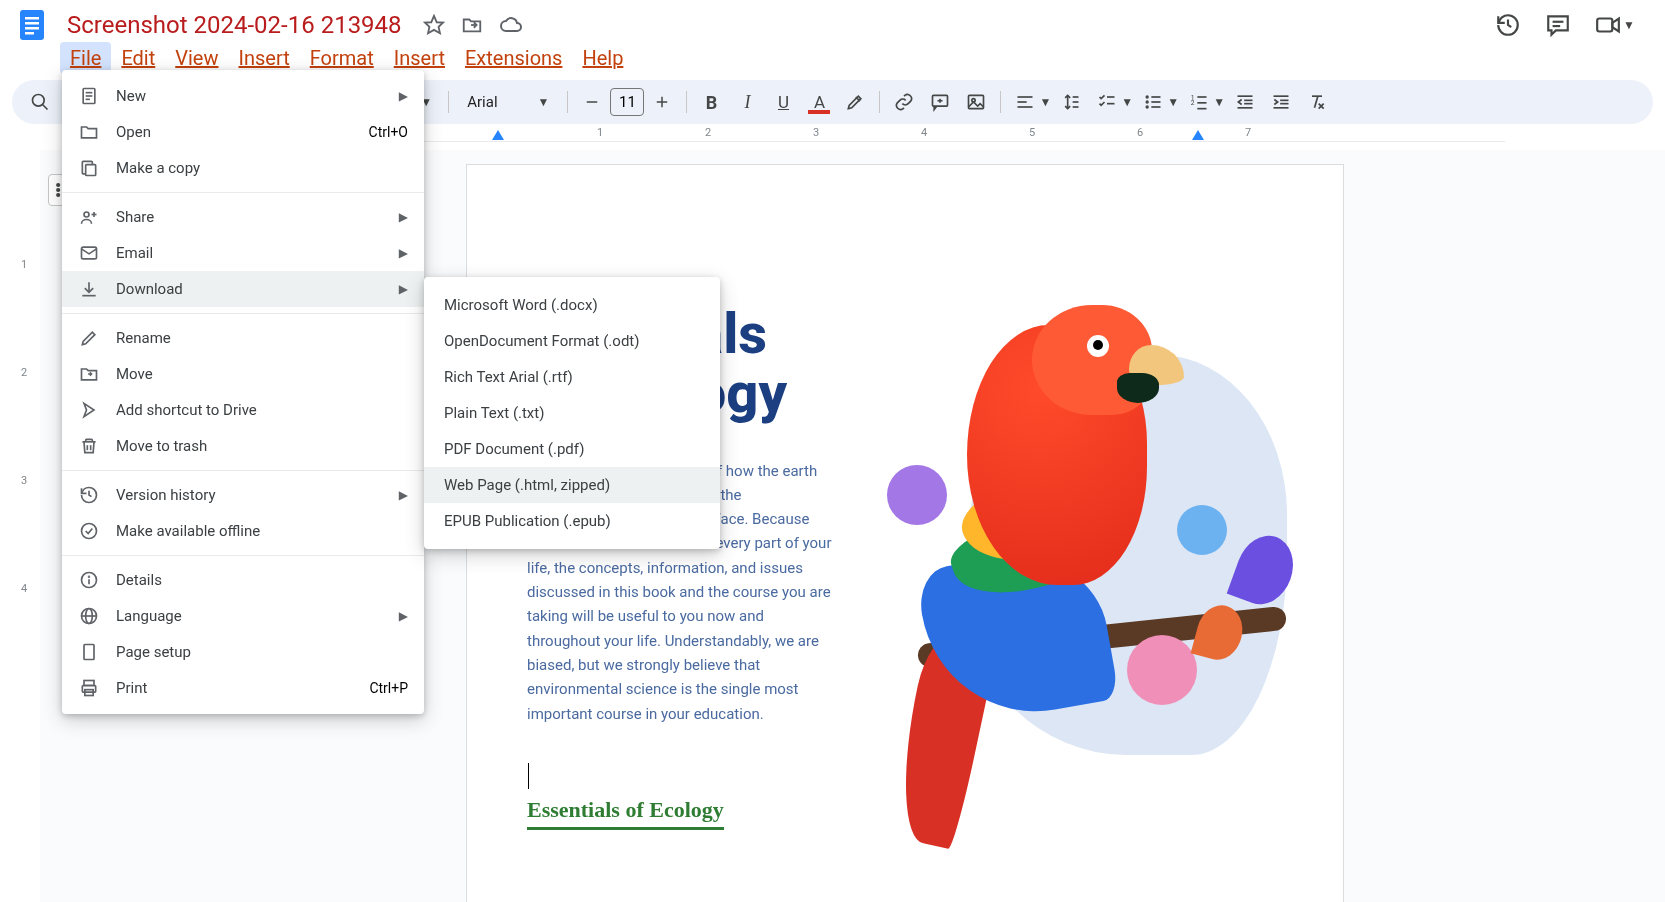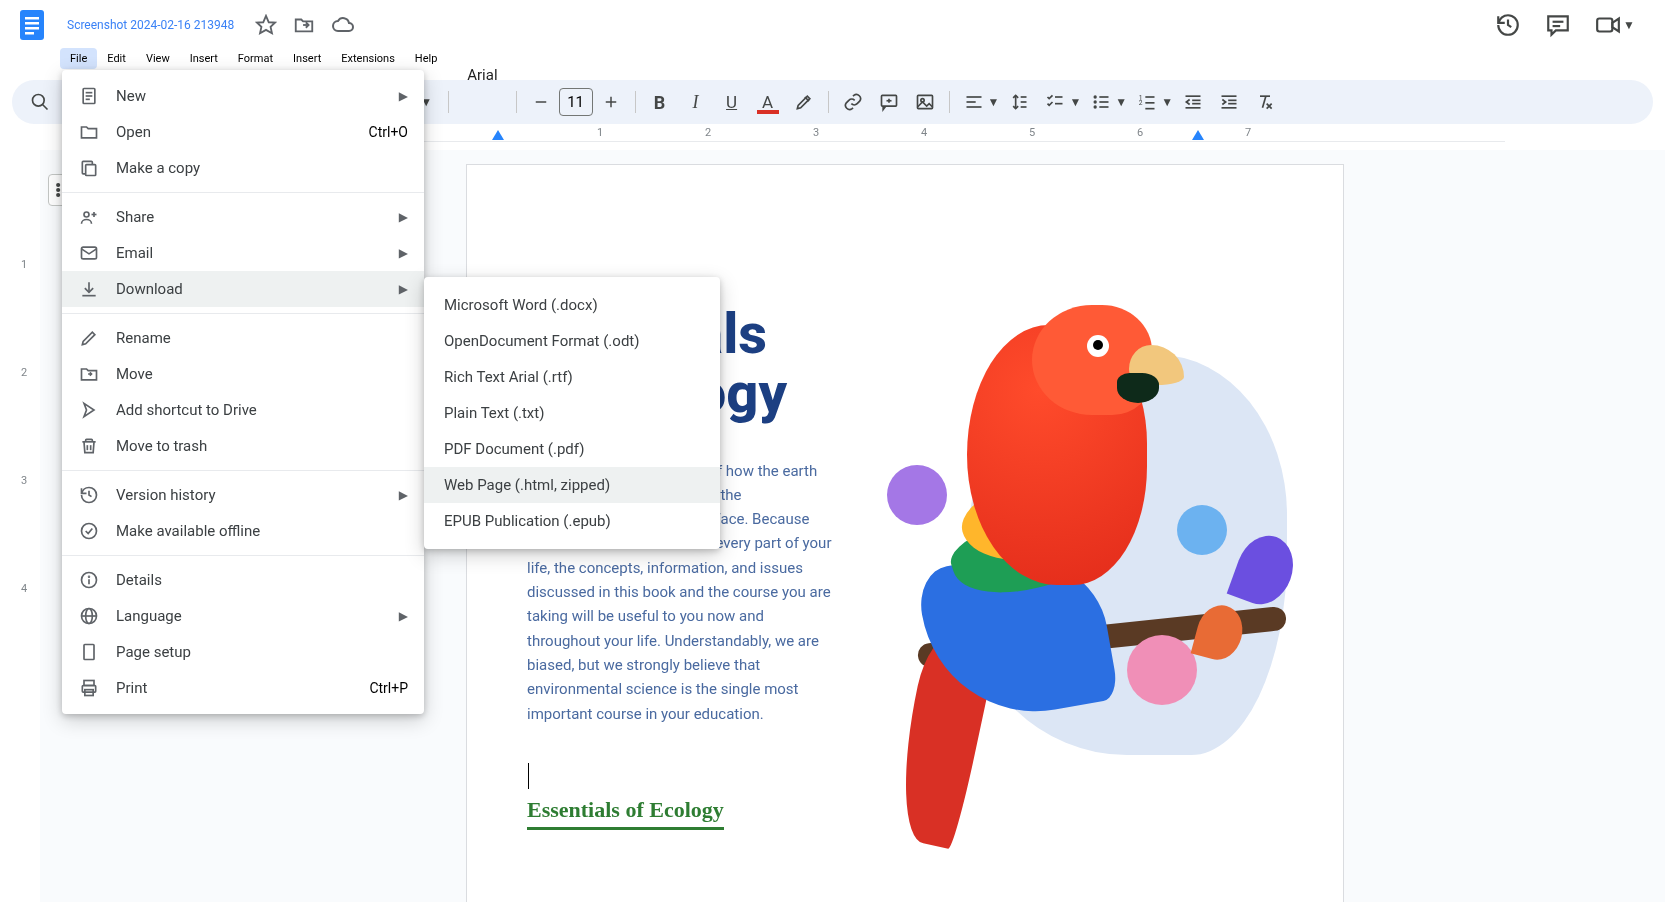--- a/index.html
+++ b/index.html
@@ -2,40 +2,40 @@
 <html><head>
 <meta charset="utf-8">
 <style>
 * { margin:0; padding:0; box-sizing:border-box; font-family:"Google Sans",Roboto,Arial,sans-serif; }
 body { background:#fff; overflow:hidden; width:1665px; height:902px; position:relative; }
 
 
 .header { display:flex; align-items:center; padding:8px 12px 0 12px; height:42px; }
 .logo { width:40px; height:40px; margin-right:8px; display:flex; align-items:center; justify-content:center; border-radius:50%; }
 .logo svg{width:36px;height:36px;}
-.doc-title { font-size:12px; color:#3b82f6; padding:2px 6px; border:1px solid transparent; border-radius:4px; }
+.doc-title { font-size:24px; color:#b91c1c; padding:2px 6px; border:1px solid transparent; border-radius:4px; }
 .title-icons{display:flex;align-items:center;gap:16px;margin-left:14px;}
 .title-icons span{color:#5f6368;cursor:pointer;display:inline-flex;}
 .header-spacer{flex:1;}
 .header-right{display:flex;align-items:center;gap:24px;padding-right:18px;}
 .header-right .ico{color:#444746;cursor:pointer;display:inline-flex;align-items:center;}
 .meet{display:flex;align-items:center;gap:2px;}
 
 
 .menubar{display:flex;align-items:center;padding:0 12px 0 60px;height:32px;}
-.menubar span{font-size:11px;color:#000000;padding:4px 10px;border-radius:4px;cursor:pointer;}
+.menubar span{font-size:20px;color:#c2410c;padding:4px 10px;border-radius:4px;cursor:pointer;text-decoration:underline;}
 .menubar span.active{background:#d3e3fd;}
 
 
 .toolbar-wrap{padding:6px 12px 0 12px;}
 .toolbar{background:#edf2fa;border-radius:24px;height:44px;display:flex;align-items:center;padding:0 12px;gap:4px;}
 .tb-btn{width:32px;height:32px;display:flex;align-items:center;justify-content:center;border-radius:4px;color:#444746;cursor:pointer;}
 .tb-sep{width:1px;height:22px;background:#c7c7c7;margin:0 4px;}
 .style-select{display:flex;align-items:center;gap:6px;font-size:15px;color:#1f1f1f;padding:0 8px;cursor:pointer;}
-.font-select{display:flex;align-items:center;gap:40px;font-size:15px;color:#1f1f1f;padding:0 10px;cursor:pointer;flex-direction:column;}
+.font-select{display:flex;align-items:center;gap:40px;font-size:15px;color:#1f1f1f;padding:0 10px;cursor:pointer;}
 .fontsize-box{display:flex;align-items:center;gap:2px;}
 .fs-input{width:34px;height:28px;border:1px solid #747775;border-radius:4px;text-align:center;font-size:15px;background:transparent;}
 .text-color{position:relative;}
 .text-color::after{content:"";position:absolute;left:5px;right:5px;bottom:4px;height:4px;background:#d93025;}
 .highlight{color:#444746;}
 .tb-combo{display:flex;align-items:center;gap:0;}
 .tb-combo .caret{margin-left:-2px;}
 
 
 .ruler-h{position:absolute;top:124px;left:384px;right:160px;height:18px;background:#fff;border-bottom:1px solid #e8eaed;font-size:11px;color:#80868b;}

